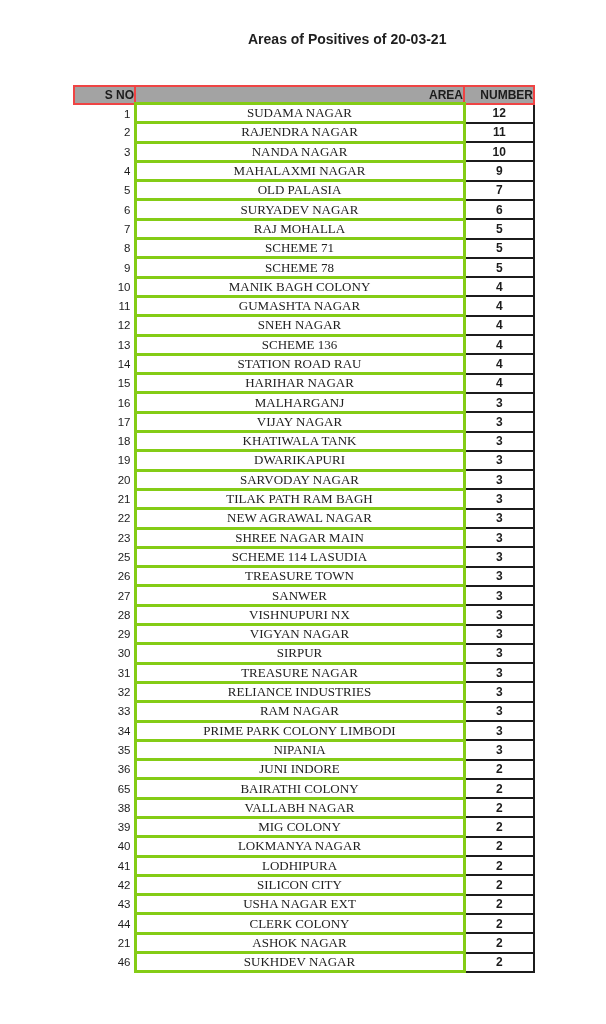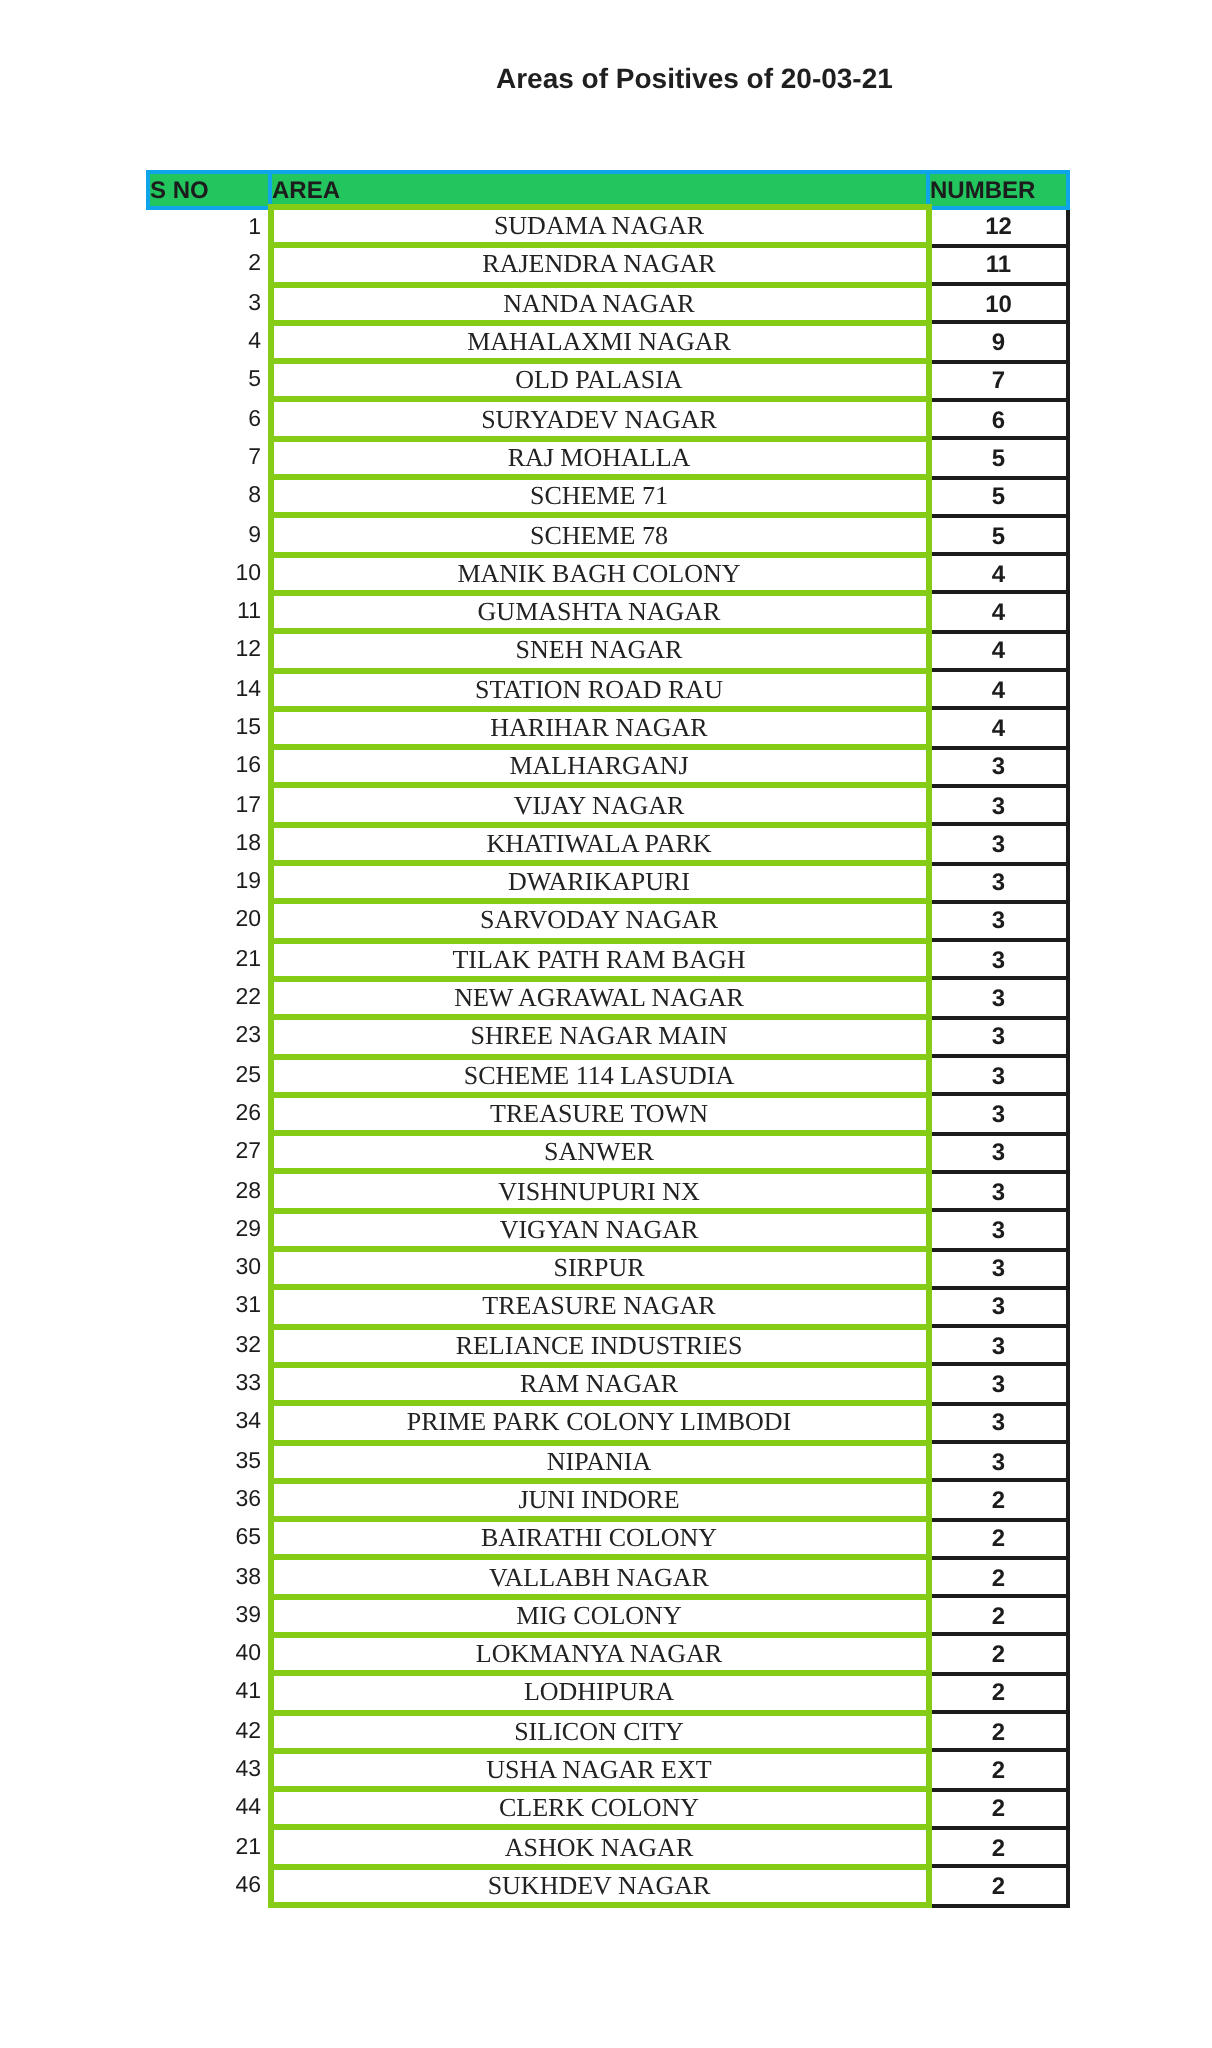--- a/index.html
+++ b/index.html
@@ -32,30 +32,30 @@
     top: 85px;
     width: 460px;
     border-collapse: collapse;
     table-layout: fixed;
   }
   col.c-sno    { width: 61px; }
   col.c-area   { width: 329px; }
   col.c-number { width: 70px; }
 
   th {
-    border: 2px solid #0ea5e9;
+    border: 2px solid #ef4444;
     font-family: "Liberation Sans", sans-serif;
     font-size: 12px;
     font-weight: bold;
     color: #1c1c1c;
     height: 15px;
     padding: 0;
-    text-align: left;
+    text-align: right;
     vertical-align: middle;
-    background: #22c55e;
+    background: #a3a3a3;
   }
   td {
     height: 16.3px;
     padding: 0;
     vertical-align: middle;
     background: #ffffff;
     overflow: hidden;
     white-space: nowrap;
   }
   td.sno {
@@ -158,20 +158,25 @@
           <td class="sno">11</td>
           <td class="area">GUMASHTA NAGAR</td>
           <td class="number">4</td>
         </tr>
         <tr>
           <td class="sno">12</td>
           <td class="area">SNEH NAGAR</td>
           <td class="number">4</td>
         </tr>
         <tr>
+          <td class="sno">13</td>
+          <td class="area">SCHEME 136</td>
+          <td class="number">4</td>
+        </tr>
+        <tr>
           <td class="sno">14</td>
           <td class="area">STATION ROAD RAU</td>
           <td class="number">4</td>
         </tr>
         <tr>
           <td class="sno">15</td>
           <td class="area">HARIHAR NAGAR</td>
           <td class="number">4</td>
         </tr>
         <tr>
@@ -179,21 +184,21 @@
           <td class="area">MALHARGANJ</td>
           <td class="number">3</td>
         </tr>
         <tr>
           <td class="sno">17</td>
           <td class="area">VIJAY NAGAR</td>
           <td class="number">3</td>
         </tr>
         <tr>
           <td class="sno">18</td>
-          <td class="area">KHATIWALA PARK</td>
+          <td class="area">KHATIWALA TANK</td>
           <td class="number">3</td>
         </tr>
         <tr>
           <td class="sno">19</td>
           <td class="area">DWARIKAPURI</td>
           <td class="number">3</td>
         </tr>
         <tr>
           <td class="sno">20</td>
           <td class="area">SARVODAY NAGAR</td>

